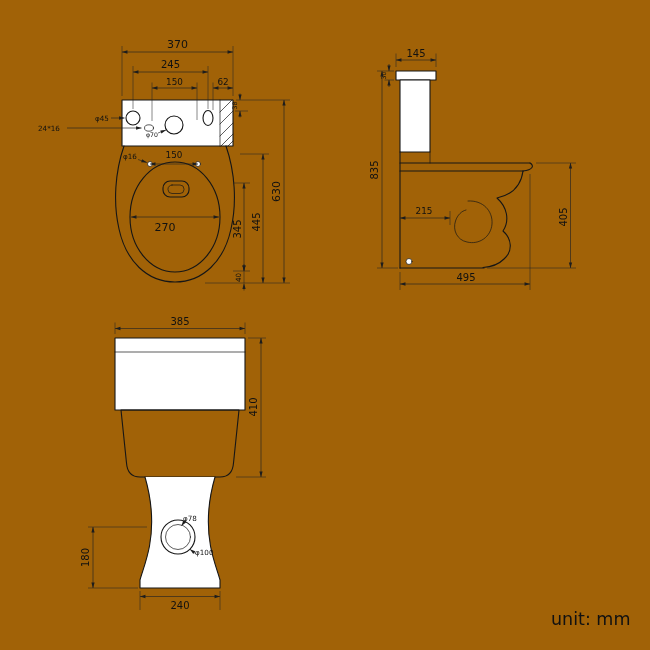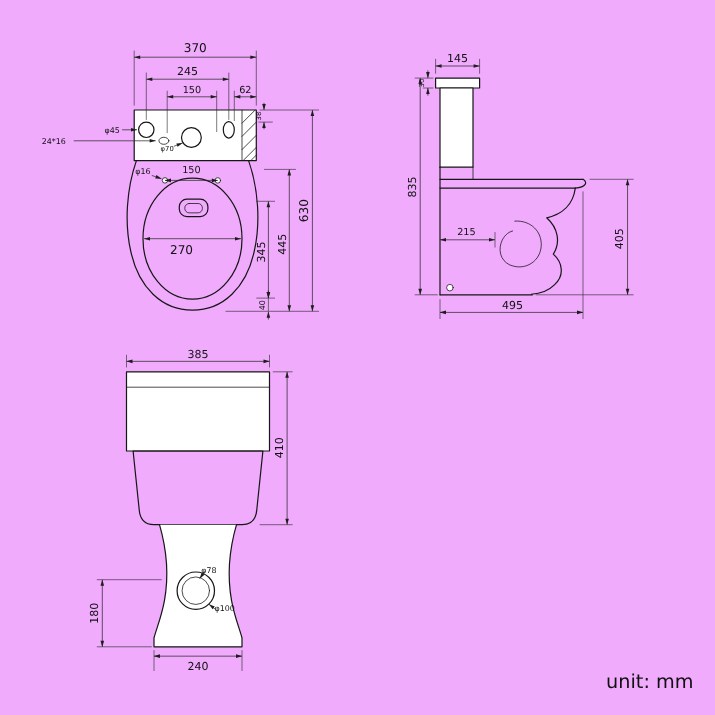--- a/index.html
+++ b/index.html
@@ -1,16 +1,16 @@
 <!DOCTYPE html>
 <html><head>
 <meta charset="utf-8">
 <style>
   html,body{margin:0;padding:0;background:#ffffff;}
-  .page{position:relative;width:650px;height:650px;background:#f0abfc;overflow:hidden;
+  .page{position:relative;width:650px;height:650px;background:#a16207;overflow:hidden;
         font-family:"DejaVu Sans","Liberation Sans",sans-serif;}
   svg{position:absolute;left:0;top:0;}
   .obj{fill:none;stroke:#161616;stroke-width:1.1;stroke-linecap:round;stroke-linejoin:round;}
   .obj2{fill:none;stroke:#161616;stroke-width:.7;stroke-linecap:round;stroke-linejoin:round;}
   .fw{fill:#ffffff;}
   .dim{fill:none;stroke:#242424;stroke-width:.65;}
   .ext{fill:none;stroke:#242424;stroke-width:.55;}
   text{fill:#111111;font-family:"DejaVu Sans","Liberation Sans",sans-serif;}
   .d11{font-size:11px;} .d10{font-size:10px;} .d9{font-size:8.8px;}
   .d7{font-size:7.2px;} .d6{font-size:6.2px;} .unit{font-size:17.5px;}

